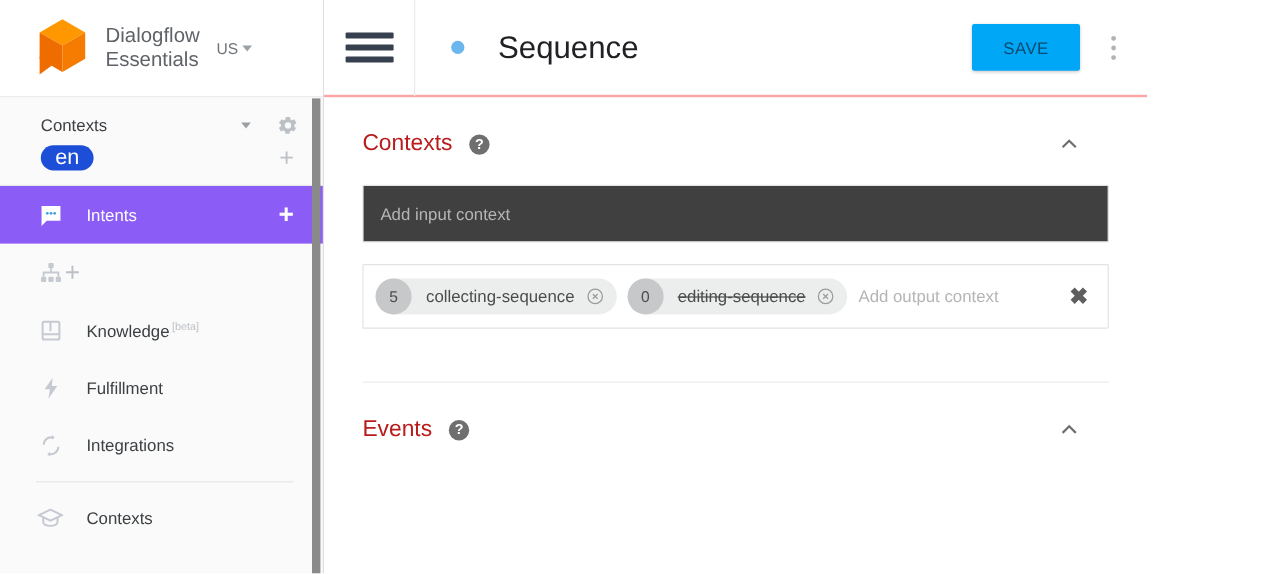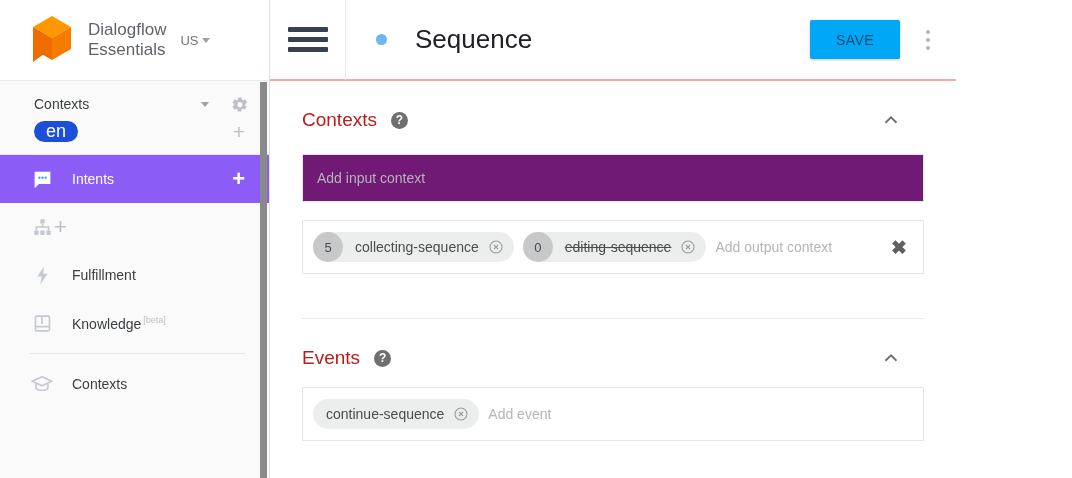--- a/index.html
+++ b/index.html
@@ -131,21 +131,21 @@
     width: 17px; height: 17px; border-radius: 50%;
     background: #6f6f6f; color: #fff;
     font-size: 12px; font-weight: 700;
     display: inline-flex; align-items: center; justify-content: center;
     margin-left: 14px; font-family: "Liberation Sans", sans-serif;
     cursor: pointer;
   }
   .chev-up { margin-left: auto; color: #6f6f6f; display: flex; align-items: center; cursor: pointer; }
 
   .field {
-    margin-top: 23px; border: 1px solid #e4e4e4; background: #701a75;
+    margin-top: 23px; border: 1px solid #e4e4e4; background: #404040;
     min-height: 48px; display: flex; align-items: center;
     padding: 0 14px; border-radius: 1px;
   }
   .placeholder { color: #b5b5b5; font-size: 14px; }
   .chips-field {
     margin-top: 18px; border: 1px solid #e4e4e4; background: #fff;
     min-height: 54px; display: flex; align-items: center;
     padding: 0 12px 0 10px; border-radius: 1px; gap: 9px;
   }
   .chip {
@@ -234,37 +234,48 @@
           <rect x="9.5" y="15.5" width="5" height="5" rx="1" fill="currentColor" stroke="none"></rect>
           <rect x="16.5" y="15.5" width="5" height="5" rx="1" fill="currentColor" stroke="none"></rect>
           <path d="M12 7.5v4M5 15.5v-4h14v4" stroke="currentColor"></path>
         </svg>
       </span>
       <span class="plus">+</span>
     </div>
 
     <div class="nav-item">
       <span class="ic">
-        <svg viewBox="0 0 24 24" width="21" height="21" fill="currentColor">
-          <path d="M13.5 2L6 13h5l-1.5 9L18 10h-5.2L13.5 2z"></path>
-        </svg>
-      </span>
-      <span class="lbl">Fulfillment</span>
-    </div>
-
-    <div class="nav-item">
-      <span class="ic">
         <svg viewBox="0 0 24 24" width="21" height="21" fill="none" stroke="currentColor" stroke-width="1.9">
           <rect x="4" y="3.5" width="16" height="17" rx="1.5"></rect>
           <path d="M11.5 3.5v9M4.5 15.5h15"></path>
         </svg>
       </span>
       <span class="lbl"><span>Knowledge</span><span class="beta">[beta]</span></span>
     </div>
 
+    <div class="nav-item">
+      <span class="ic">
+        <svg viewBox="0 0 24 24" width="21" height="21" fill="currentColor">
+          <path d="M13.5 2L6 13h5l-1.5 9L18 10h-5.2L13.5 2z"></path>
+        </svg>
+      </span>
+      <span class="lbl">Fulfillment</span>
+    </div>
+
+    <div class="nav-item">
+      <span class="ic">
+        <svg viewBox="0 0 24 24" width="21" height="21" fill="none" stroke="currentColor" stroke-width="2">
+          <path d="M5 11a7 7 0 0 1 7-7h1.5"></path>
+          <path d="M19 13a7 7 0 0 1-7 7h-1.5"></path>
+          <path d="M13 1.8L15.6 4 13 6.3" fill="currentColor" stroke="none"></path>
+          <path d="M11 17.7L8.4 20 11 22.2" fill="currentColor" stroke="none"></path>
+        </svg>
+      </span>
+      <span class="lbl">Integrations</span>
+    </div>
 
     <div class="sep"></div>
 
     <div class="nav-item">
       <span class="ic">
         <svg viewBox="0 0 24 24" width="22" height="22" fill="none" stroke="currentColor" stroke-width="1.8">
           <path d="M12 4L1.5 9 12 14l10.5-5L12 4z"></path>
           <path d="M5.5 11.3v4.2c0 1.9 2.9 3.3 6.5 3.3s6.5-1.4 6.5-3.3v-4.2"></path>
         </svg>
       </span>
@@ -343,29 +354,17 @@
         <div class="section-head">
           <span class="section-title">Events</span>
           <span class="help-icon">?</span>
           <span class="chev-up">
             <svg viewBox="0 0 24 24" width="22" height="22" fill="none" stroke="currentColor" stroke-width="2">
               <path d="M6 15l6-6 6 6"></path>
             </svg>
           </span>
         </div>
 
-        <div class="chips-field">
-          <span class="chip nocount">
-            <span class="name">continue-sequence</span>
-            <span class="x">
-              <svg viewBox="0 0 24 24" width="16" height="16" fill="none" stroke="currentColor" stroke-width="1.6">
-                <circle cx="12" cy="12" r="9"></circle>
-                  <path d="M9 9l6 6M15 9l-6 6"></path>
-              </svg>
-            </span>
-          </span>
-          <span class="placeholder">Add event</span>
-        </div>
       </div>
 
     </div>
   </div>
 </div>
 
 </body></html>

